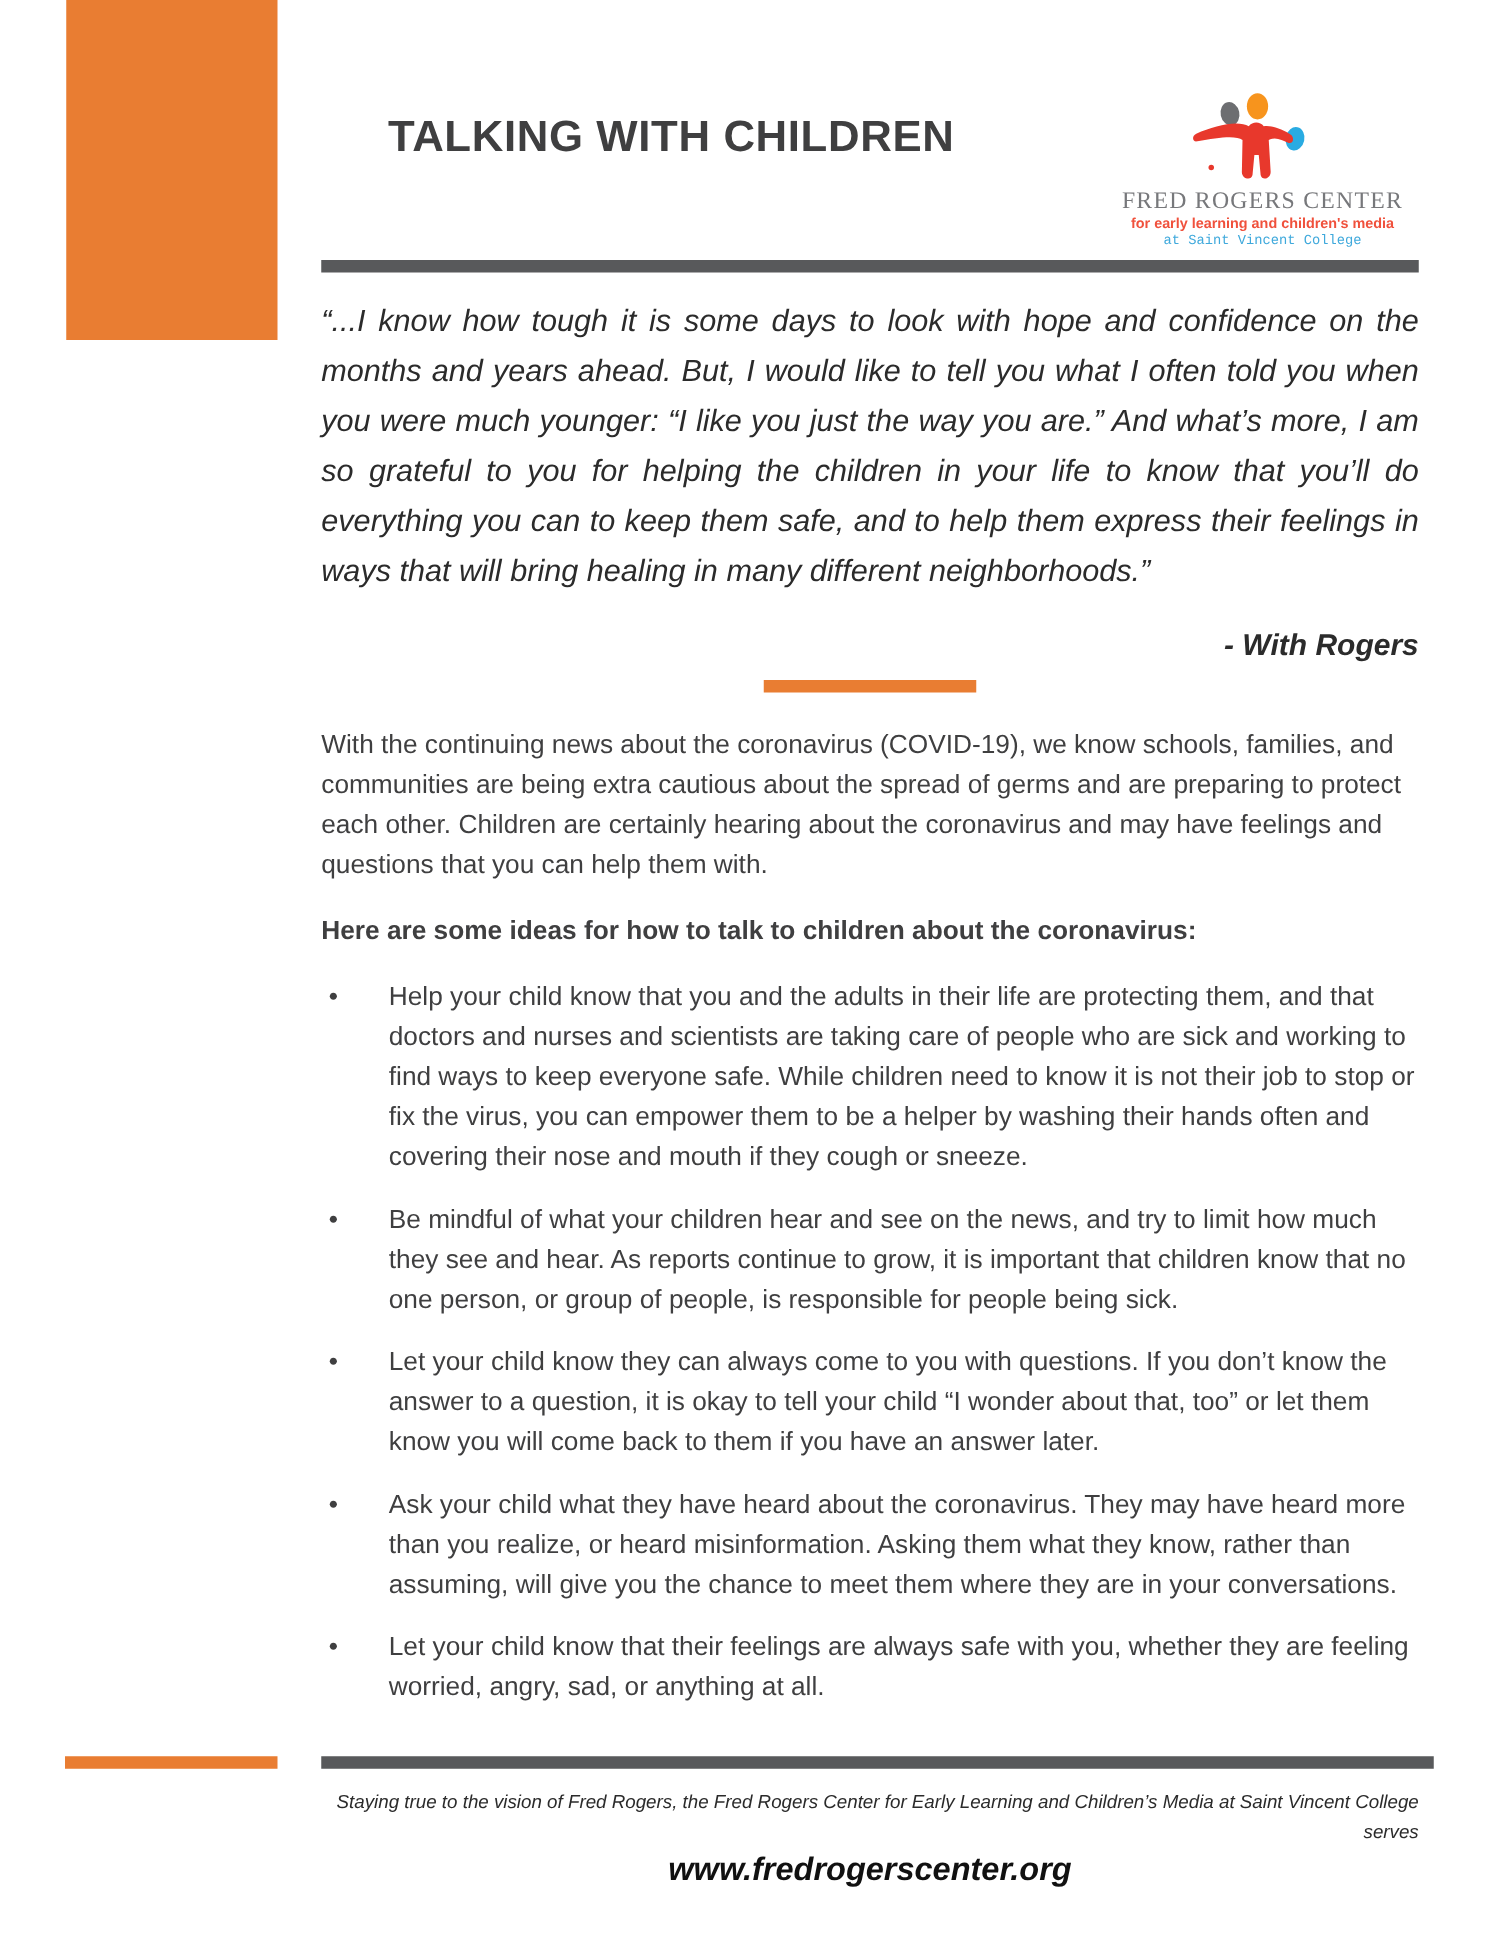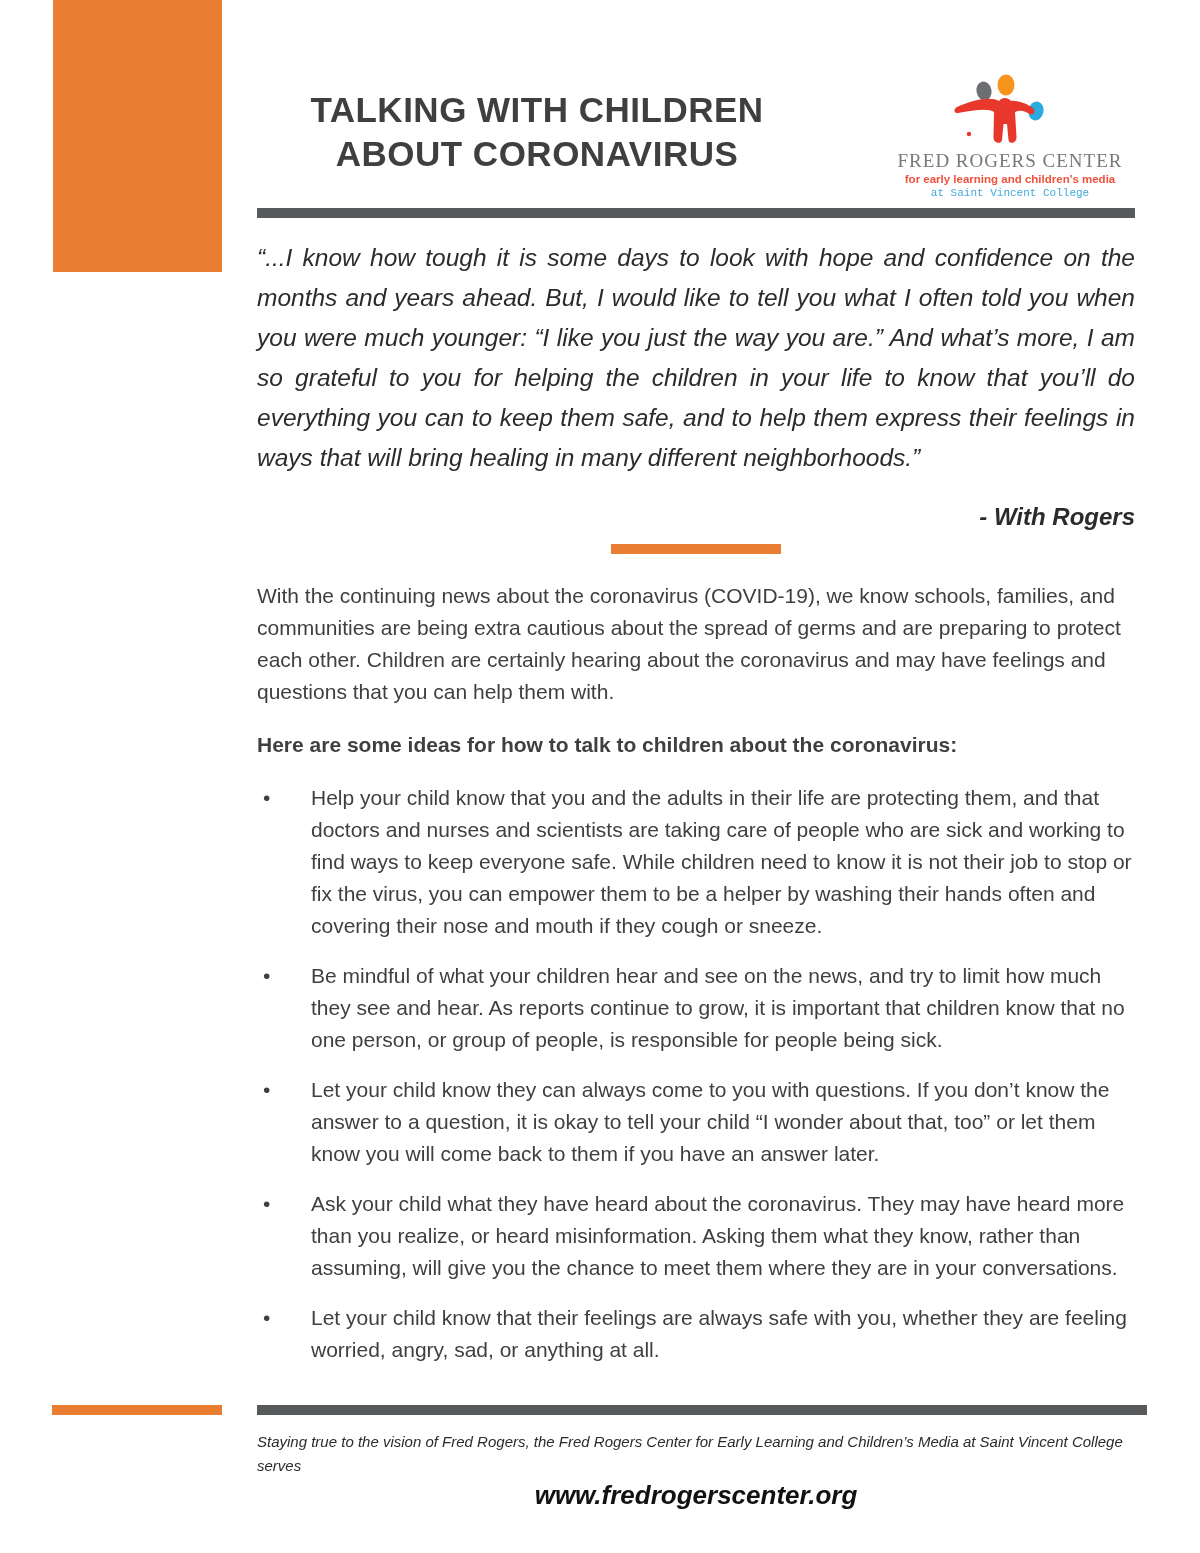--- a/index.html
+++ b/index.html
@@ -24,36 +24,35 @@
   .section-divider{width:170px;height:10px;background:#e97d32;margin:13px auto 0 auto;}
   .para{font-size:21px;line-height:32px;color:#3f3f40;}
   .para.p1{margin-top:26px;}
   .para.p2{margin-top:14px;font-weight:bold;}
   ul.tips{list-style:none;margin:16px 0 0 0;padding:0;}
   ul.tips li{display:flex;margin-bottom:18px;font-size:21px;line-height:32px;color:#3f3f40;}
   .bullet{width:54px;flex:0 0 54px;padding-left:6px;box-sizing:border-box;}
   .li-text{flex:1;}
   .footer-bar-orange{position:absolute;left:52px;top:1405px;width:170px;height:10px;background:#e97d32;}
   .footer-bar-gray{position:absolute;left:257px;top:1405px;width:890px;height:10px;background:#58595b;}
-  .footer-note{position:absolute;left:257px;top:1430px;width:878px;text-align:left;
+  .footer-note{position:absolute;left:257px;top:1430px;width:878px;text-align:right;
     font-style:italic;font-size:15px;line-height:24px;color:#2b2b2b;}
   .website{position:absolute;left:257px;top:1480px;width:878px;text-align:center;
     font-style:italic;font-weight:bold;font-size:26px;color:#111111;}
 </style>
 </head>
 <body>
 
 <div class="accent-rect"></div>
 
 <div class="content">
 
   <div class="header">
     <div class="title-wrap">
       <div class="title-line">TALKING WITH CHILDREN</div>
-      <div class="title-line">ABOUT CORONAVIRUS</div>
     </div>
     <div class="logo-wrap">
       <svg class="logo-mark" viewBox="0 0 120 74" xmlns="http://www.w3.org/2000/svg">
         <ellipse cx="34" cy="17" rx="7.5" ry="9.5" fill="#6d6e71" transform="rotate(-12 34 17)"></ellipse>
         <ellipse cx="56" cy="11" rx="8.5" ry="10.5" fill="#f7941d"></ellipse>
         <ellipse cx="86" cy="37" rx="7.5" ry="9.5" fill="#29abe2" transform="rotate(12 86 37)"></ellipse>
         <path fill="#e8382c" d="M49 27
           C 41 22, 22 26, 7 33
           C 3 35, 4 40, 8 39
           C 24 36, 39 34, 44 38

